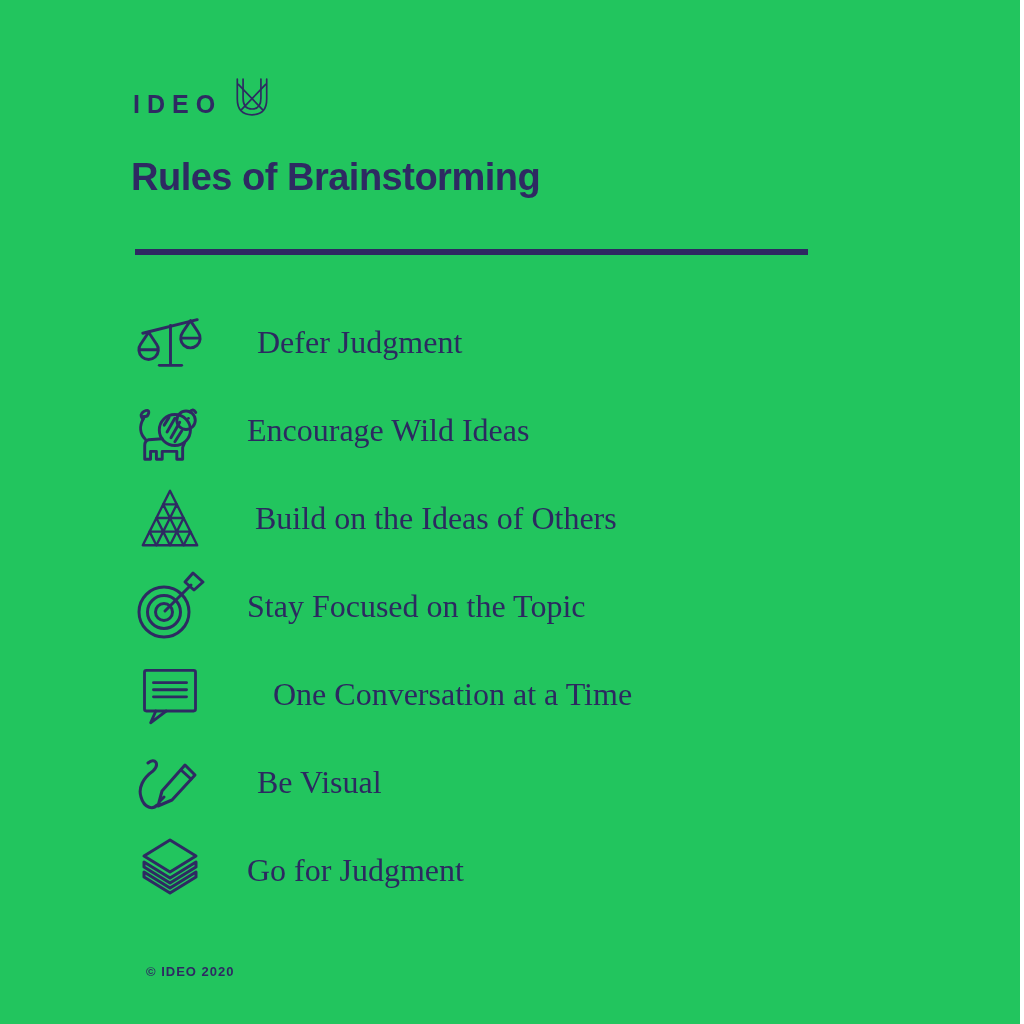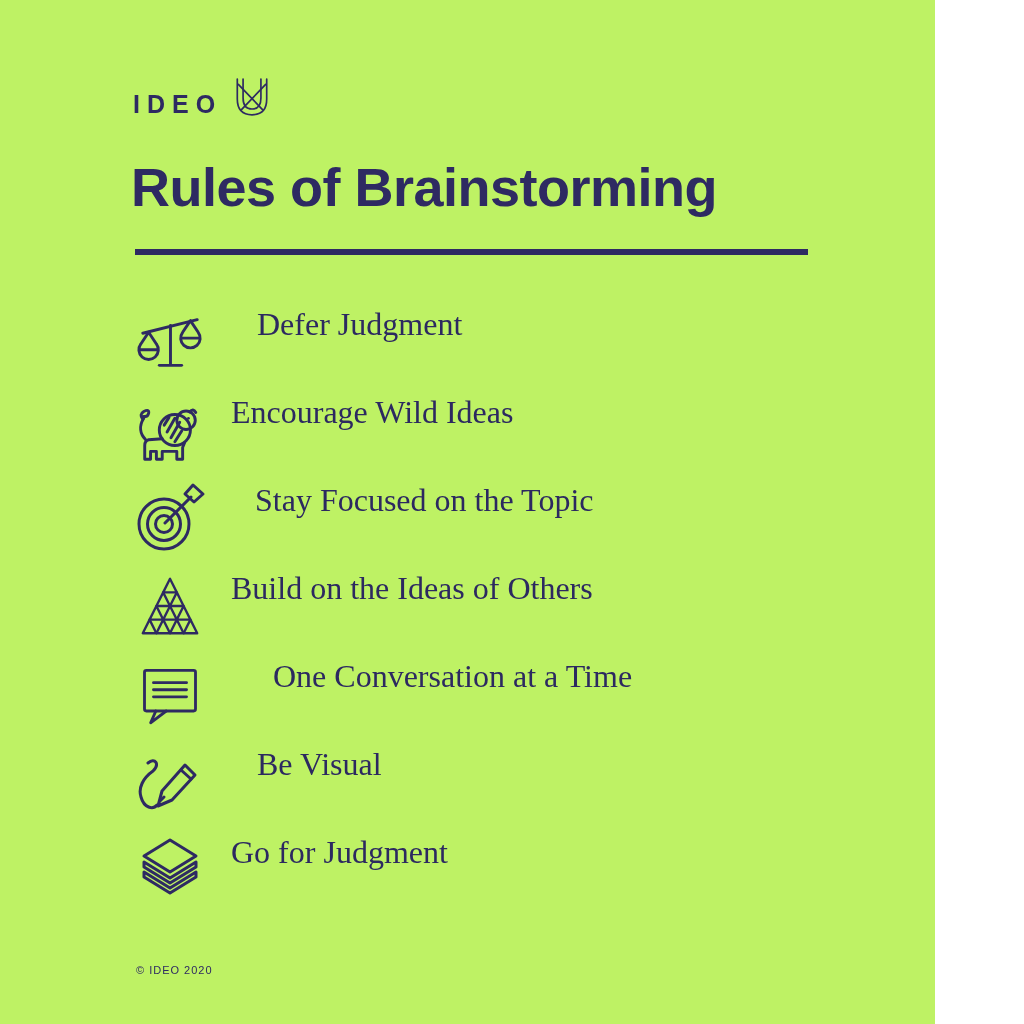--- a/index.html
+++ b/index.html
@@ -1,23 +1,23 @@
 <!DOCTYPE html>
 <html><head>
 <meta charset="utf-8">
 <style>
   * { margin: 0; padding: 0; box-sizing: border-box; }
   html, body { width: 1024px; height: 1024px; }
   body { font-family: "Liberation Sans", sans-serif; }
 
   .poster {
     position: relative;
-    width: 935px;
+    width: 1020px;
     height: 1024px;
-    background: #bef264;
+    background: #22c55e;
     color: #2e2a62;
     overflow: hidden;
   }
 
   .logo {
     position: absolute;
     left: 133px;
     top: 76px;
     display: flex;
     align-items: center;
@@ -29,21 +29,21 @@
     letter-spacing: 7px;
     color: #2e2a62;
     padding-top: 14px;
   }
   .logo-mark svg { display: block; }
 
   .page-title {
     position: absolute;
     left: 131px;
     top: 156px;
-    font-size: 54px;
+    font-size: 38px;
     font-weight: 800;
     letter-spacing: -0.5px;
     color: #2e2a62;
     font-family: "Liberation Sans", sans-serif;
   }
 
   .title-divider {
     position: absolute;
     left: 135px;
     top: 249px;
@@ -54,50 +54,51 @@
 
   .rules-list {
     position: absolute;
     left: 131px;
     top: 306px;
     display: flex;
     flex-direction: column;
   }
   .rule-row {
     display: flex;
+    align-items: center;
     height: 72px;
     margin-bottom: 16px;
   }
   .rule-icon {
     width: 78px;
     height: 72px;
     display: flex;
     align-items: center;
     justify-content: center;
     flex: 0 0 78px;
   }
   .rule-icon svg { display: block; }
   .rule-label {
     font-family: "Liberation Serif", "DejaVu Serif", serif;
     font-size: 32px;
     color: #2c2960;
-    margin-left: 22px;
+    margin-left: 38px;
     white-space: nowrap;
   }
   .rule-row:nth-child(1) .rule-label { margin-left: 48px; }
   .rule-row:nth-child(3) .rule-label { margin-left: 46px; }
   .rule-row:nth-child(5) .rule-label { margin-left: 64px; }
   .rule-row:nth-child(6) .rule-label { margin-left: 48px; }
 
   .footer-copyright {
     position: absolute;
-    left: 136px;
+    left: 146px;
     top: 964px;
-    font-size: 11px;
-    font-weight: 400;
+    font-size: 13px;
+    font-weight: 700;
     letter-spacing: 1px;
     color: #2e2a62;
   }
 
   .stroke-icon {
     fill: none;
     stroke: #2e2a62;
     stroke-width: 3;
     stroke-linecap: round;
     stroke-linejoin: round;
@@ -155,51 +156,51 @@
           <path d="M46 28 L37 44"></path>
           <path d="M48 37 L41 48"></path>
           <path d="M28 45 L14 46 Q10 47 10 52 L10 66 L16 66 L16 58 L22 58 L22 66 L28 66 L28 58 L43 58 L43 66 L49 66 L49 54 L51 49"></path>
         </svg>
       </span>
       <span class="rule-label">Encourage Wild Ideas</span>
     </div>
 
     <div class="rule-row">
       <span class="rule-icon">
-        <svg width="72" height="72" viewBox="0 0 72 72" class="stroke-icon">
-          <circle cx="30" cy="42" r="25"></circle>
-          <circle cx="30" cy="42" r="16.5"></circle>
-          <circle cx="30" cy="42" r="8.5"></circle>
-          <path d="M31 41 L57 15"></path>
-          <path d="M51 12 L59 3 L69 12 L60 20 Z"></path>
-        </svg>
-      </span>
-      <span class="rule-label">Stay Focused on the Topic</span>
-    </div>
-
-    <div class="rule-row">
-      <span class="rule-icon">
         <svg width="70" height="70" viewBox="0 0 72 72" class="stroke-icon" style="stroke-width:2.4">
           <path d="M36 8 L29 22 H43 Z"></path>
           <path d="M29 22 L22 36 H36 Z"></path>
           <path d="M43 22 L36 36 H50 Z"></path>
           <path d="M22 36 L15 50 H29 Z"></path>
           <path d="M36 36 L29 50 H43 Z"></path>
           <path d="M50 36 L43 50 H57 Z"></path>
           <path d="M15 50 L8 64 H22 Z"></path>
           <path d="M29 50 L22 64 H36 Z"></path>
           <path d="M43 50 L36 64 H50 Z"></path>
           <path d="M57 50 L50 64 H64 Z"></path>
         </svg>
       </span>
       <span class="rule-label">Build on the Ideas of Others</span>
     </div>
 
     <div class="rule-row">
       <span class="rule-icon">
+        <svg width="72" height="72" viewBox="0 0 72 72" class="stroke-icon">
+          <circle cx="30" cy="42" r="25"></circle>
+          <circle cx="30" cy="42" r="16.5"></circle>
+          <circle cx="30" cy="42" r="8.5"></circle>
+          <path d="M31 41 L57 15"></path>
+          <path d="M51 12 L59 3 L69 12 L60 20 Z"></path>
+        </svg>
+      </span>
+      <span class="rule-label">Stay Focused on the Topic</span>
+    </div>
+
+    <div class="rule-row">
+      <span class="rule-icon">
         <svg width="68" height="68" viewBox="0 0 72 72" class="stroke-icon">
           <rect x="9" y="11" width="54" height="43" rx="2"></rect>
           <path d="M18.5 24 H53.5"></path>
           <path d="M18.5 31.5 H53.5"></path>
           <path d="M18.5 39 H53.5"></path>
           <path d="M21 54 L15.5 66.5 L32 54"></path>
         </svg>
       </span>
       <span class="rule-label">One Conversation at a Time</span>
     </div>

